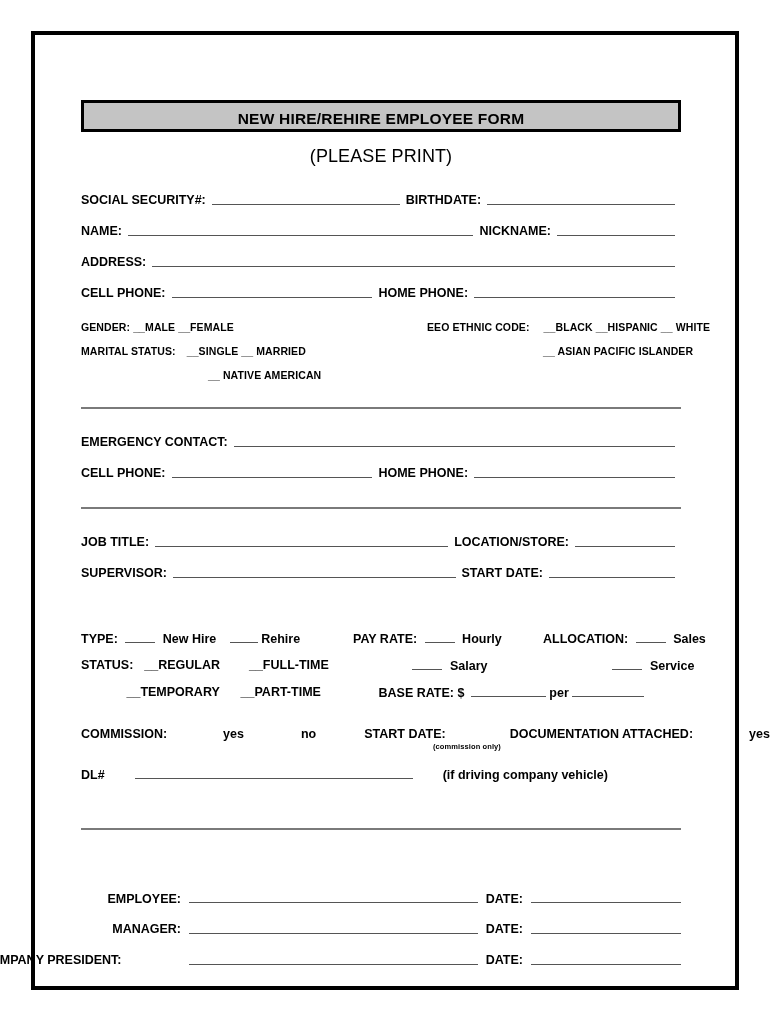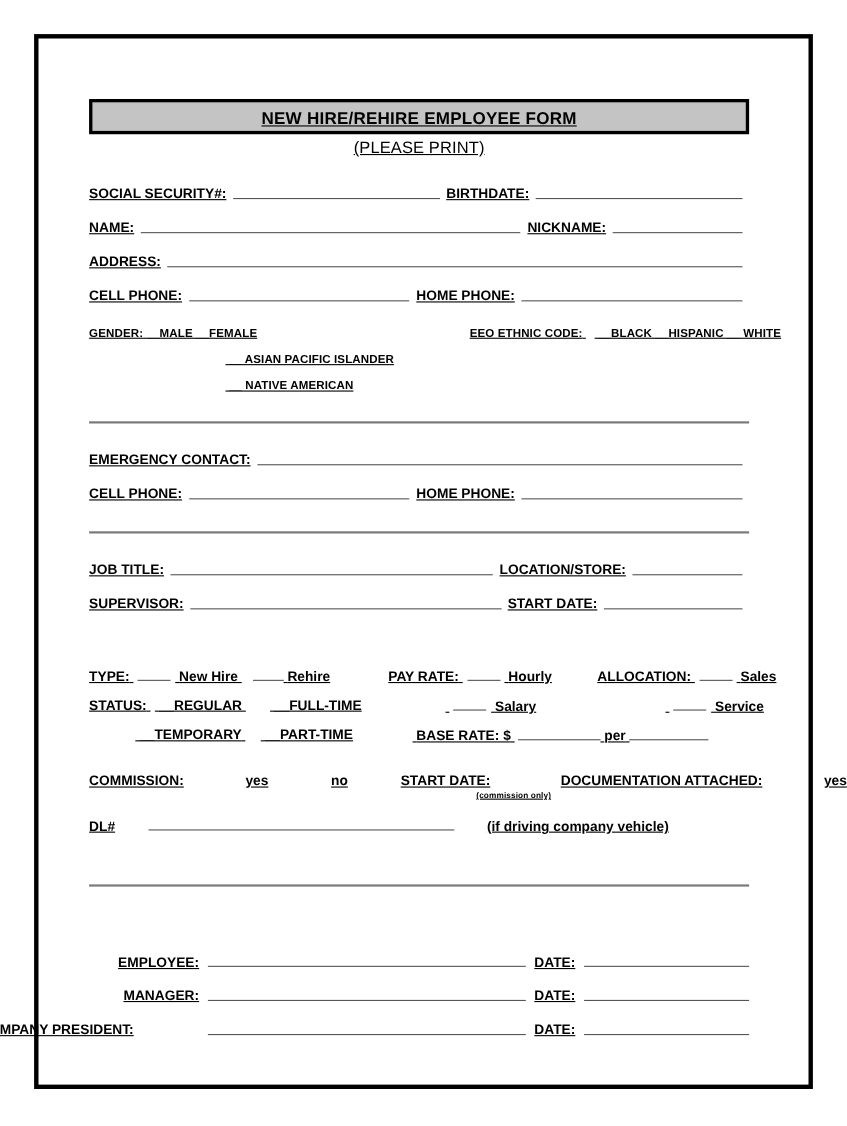--- a/index.html
+++ b/index.html
@@ -24,42 +24,41 @@
     width: 708px;
     height: 959px;
     border: 4px solid #000000;
     box-sizing: border-box;
     background: #ffffff;
   }
 
   .sheet {
     position: absolute;
     left: 81px;
-    top: 60px;
+    top: 70px;
     width: 600px;
-    text-decoration: underline;
   }
 
   
   .title-bar {
     border: 3px solid #000000;
     background: #c4c4c4;
     height: 32px;
     line-height: 32px;
     text-align: center;
     font-size: 15.5px;
     font-weight: bold;
     letter-spacing: 0.2px;
     box-sizing: border-box;
     margin-top: 30px;
   }
   .please-print {
     text-align: center;
-    font-size: 15px;
-    margin-top: 4px;
+    font-size: 18px;
+    margin-top: 14px;
     letter-spacing: 0.1px;
   }
 
   
   .row {
     display: flex;
     align-items: baseline;
     font-size: 12.5px;
     font-weight: bold;
     white-space: nowrap;
@@ -224,20 +223,25 @@
     <div class="dem-right">
       <span>EEO ETHNIC CODE:</span>
       <span style="display:inline-block;width:8px;"></span>
       <span>__BLACK __HISPANIC __ WHITE</span>
     </div>
   </div>
 
   <div class="spacer-12"></div>
 
   <div class="dem-row">
+    <div class="dem-left">
+      <span>MARITAL STATUS:</span>
+      <span style="display:inline-block;width:5px;"></span>
+      <span>__SINGLE __ MARRIED</span>
+    </div>
     <div class="dem-right">
       <span class="eth-indent"></span>
       <span>__ ASIAN PACIFIC ISLANDER</span>
     </div>
   </div>
 
   <div class="spacer-12"></div>
 
   <div class="dem-row">
     <div class="dem-right">

